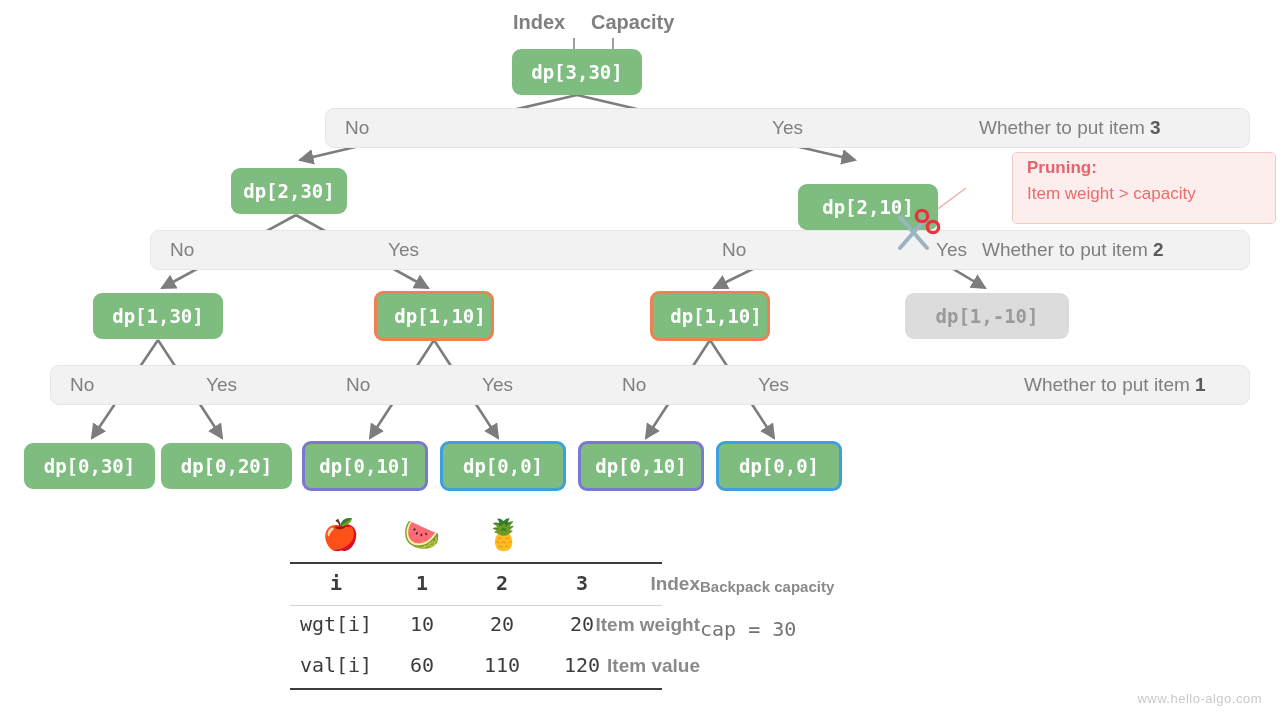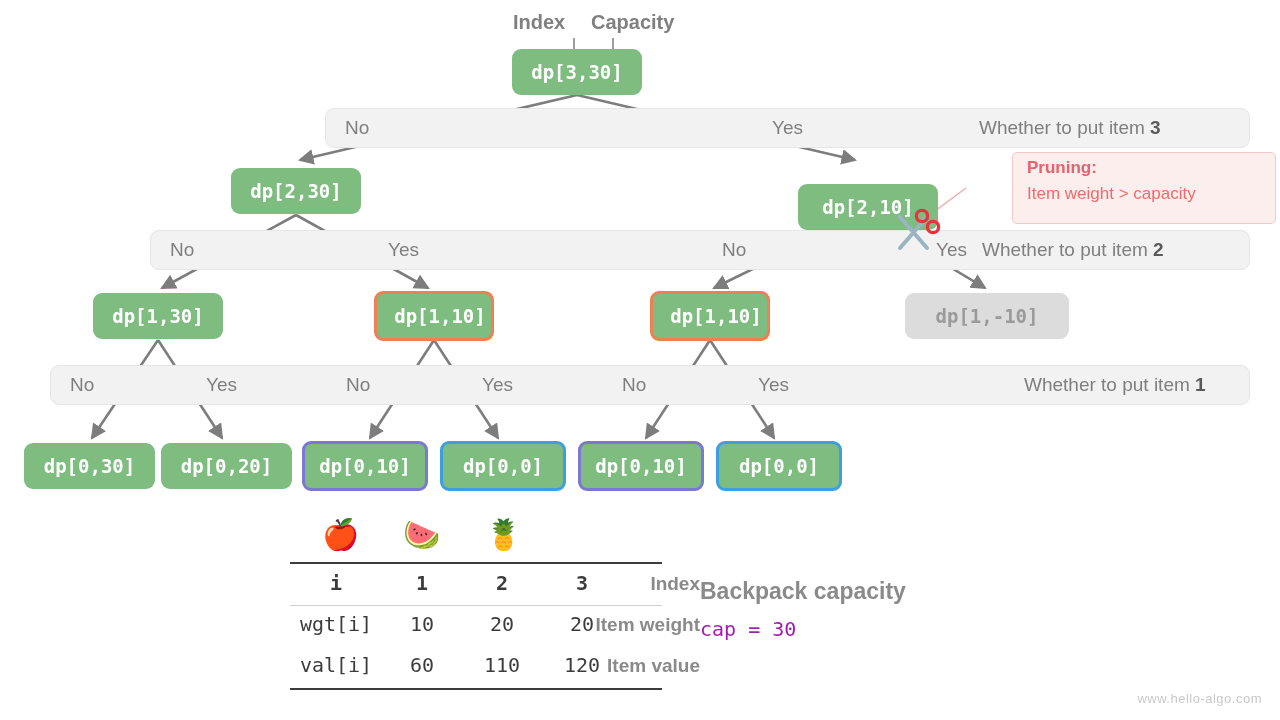--- a/index.html
+++ b/index.html
@@ -69,23 +69,23 @@
   #spec td.cN{width:80px;}
   .rowlabel{
     position:absolute;right:0;color:#8a8a8a;font-size:19px;font-weight:bold;
     font-family:"Liberation Sans",sans-serif;text-align:right;white-space:nowrap;
   }
   .tline{position:absolute;background:#3c3c3c;height:2px;left:150px;width:372px;}
   .tline.thin{background:#d2d2d2;height:1px;}
   .fruit{position:absolute;font-size:30px;line-height:30px;text-align:center;width:40px;}
 
   
-  #cap-title{position:absolute;left:700px;top:578px;color:#8a8a8a;font-size:23px;font-weight:bold;
+  #cap-title{position:absolute;left:700px;top:578px;color:#8a8a8a;font-size:15px;font-weight:bold;
     font-family:"Liberation Sans",sans-serif;white-space:nowrap;}
-  #cap-val{position:absolute;left:700px;top:617px;color:#a21caf;font-size:20px;
+  #cap-val{position:absolute;left:700px;top:617px;color:#737373;font-size:20px;
     font-family:"DejaVu Sans Mono","Liberation Mono",monospace;white-space:nowrap;}
 
   
   #watermark{position:absolute;right:18px;bottom:14px;color:#c9c9c9;font-size:13px;
     font-family:Liberation Sans, sans-serif;letter-spacing:.5px;}
 
   
   #scissors{position:absolute;left:895px;top:208px;width:46px;height:46px;}
 </style>
 </head>
@@ -144,21 +144,21 @@
   <div class="bar-txt" style="left:70px;top:365px;">No</div>
   <div class="bar-txt" style="left:206px;top:365px;">Yes</div>
   <div class="bar-txt" style="left:346px;top:365px;">No</div>
   <div class="bar-txt" style="left:482px;top:365px;">Yes</div>
   <div class="bar-txt" style="left:622px;top:365px;">No</div>
   <div class="bar-txt" style="left:758px;top:365px;">Yes</div>
   <div class="bar-txt q" style="left:1024px;top:365px;"><span>Whether to put item </span><b>1</b></div>
 
   <div class="node plain" style="left:512px;top:49px;width:130px;height:46px;">dp[3,30]</div>
 
-  <div class="node plain" style="left:231px;top:168px;width:130px;height:46px;">dp[2,30]</div>
+  <div class="node plain" style="left:231px;top:168px;width:116px;height:46px;">dp[2,30]</div>
   <div class="node plain" style="left:798px;top:184px;width:140px;height:46px;">dp[2,10]</div>
 
   <div class="node plain" style="left:93px;top:293px;width:130px;height:46px;">dp[1,30]</div>
   <div class="node orange" style="left:374px;top:291px;width:120px;height:50px;">dp[1,10]</div>
   <div class="node orange" style="left:650px;top:291px;width:120px;height:50px;">dp[1,10]</div>
   <div class="node muted" style="left:905px;top:293px;width:164px;height:46px;text-align:center;">dp[1,-10]</div>
 
   <div class="node plain" style="left:24px;top:443px;width:131px;height:46px;">dp[0,30]</div>
   <div class="node plain" style="left:161px;top:443px;width:131px;height:46px;">dp[0,20]</div>
   <div class="node purple" style="left:302px;top:441px;width:126px;height:50px;">dp[0,10]</div>

